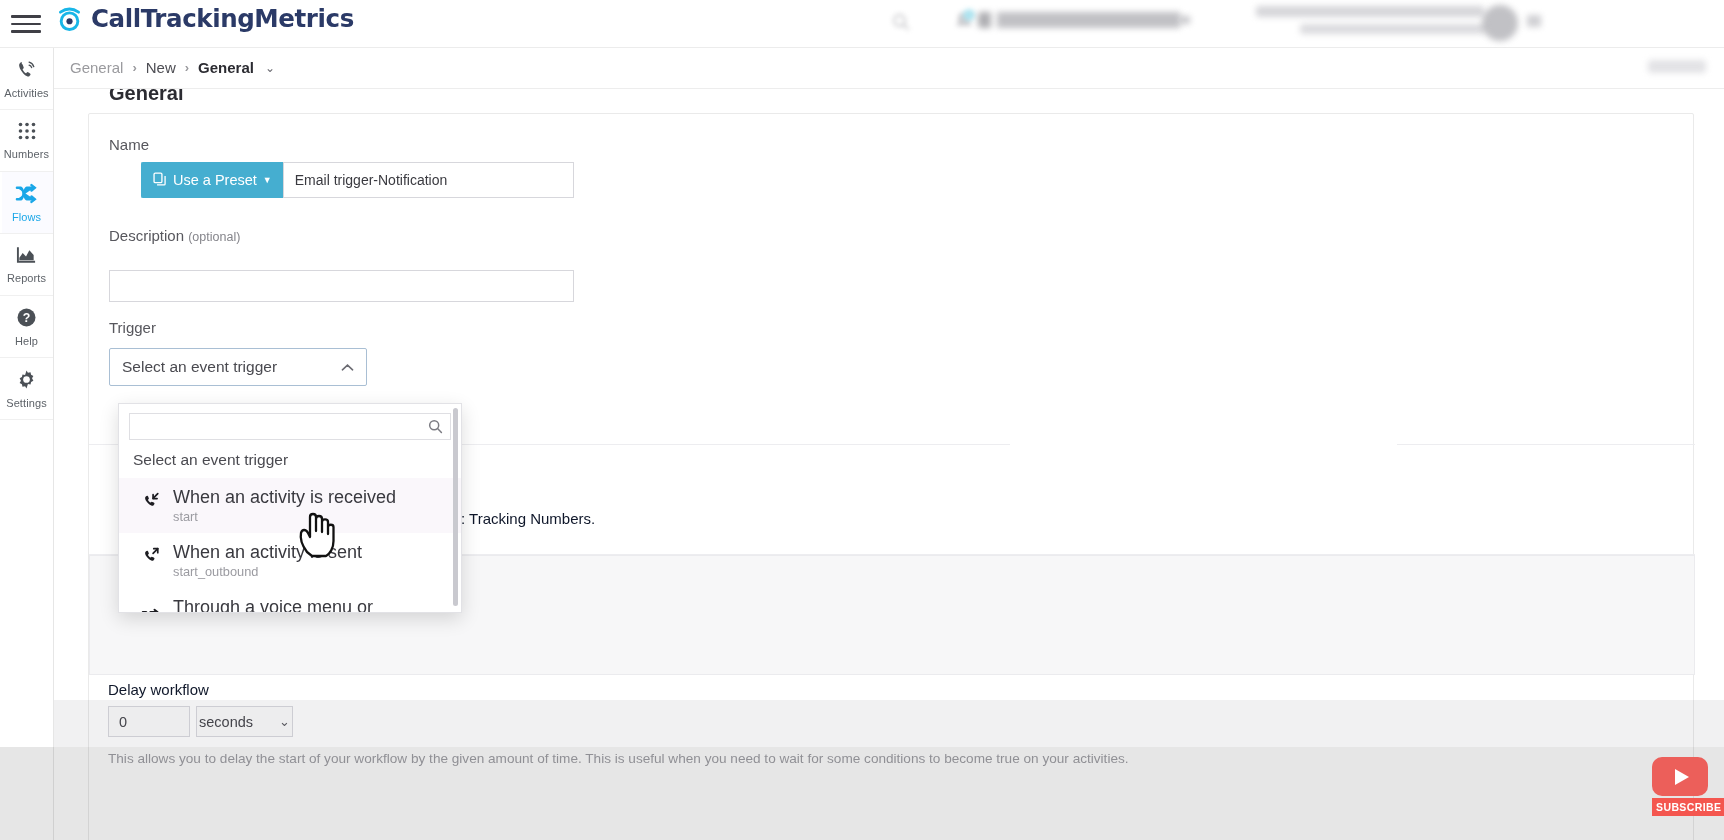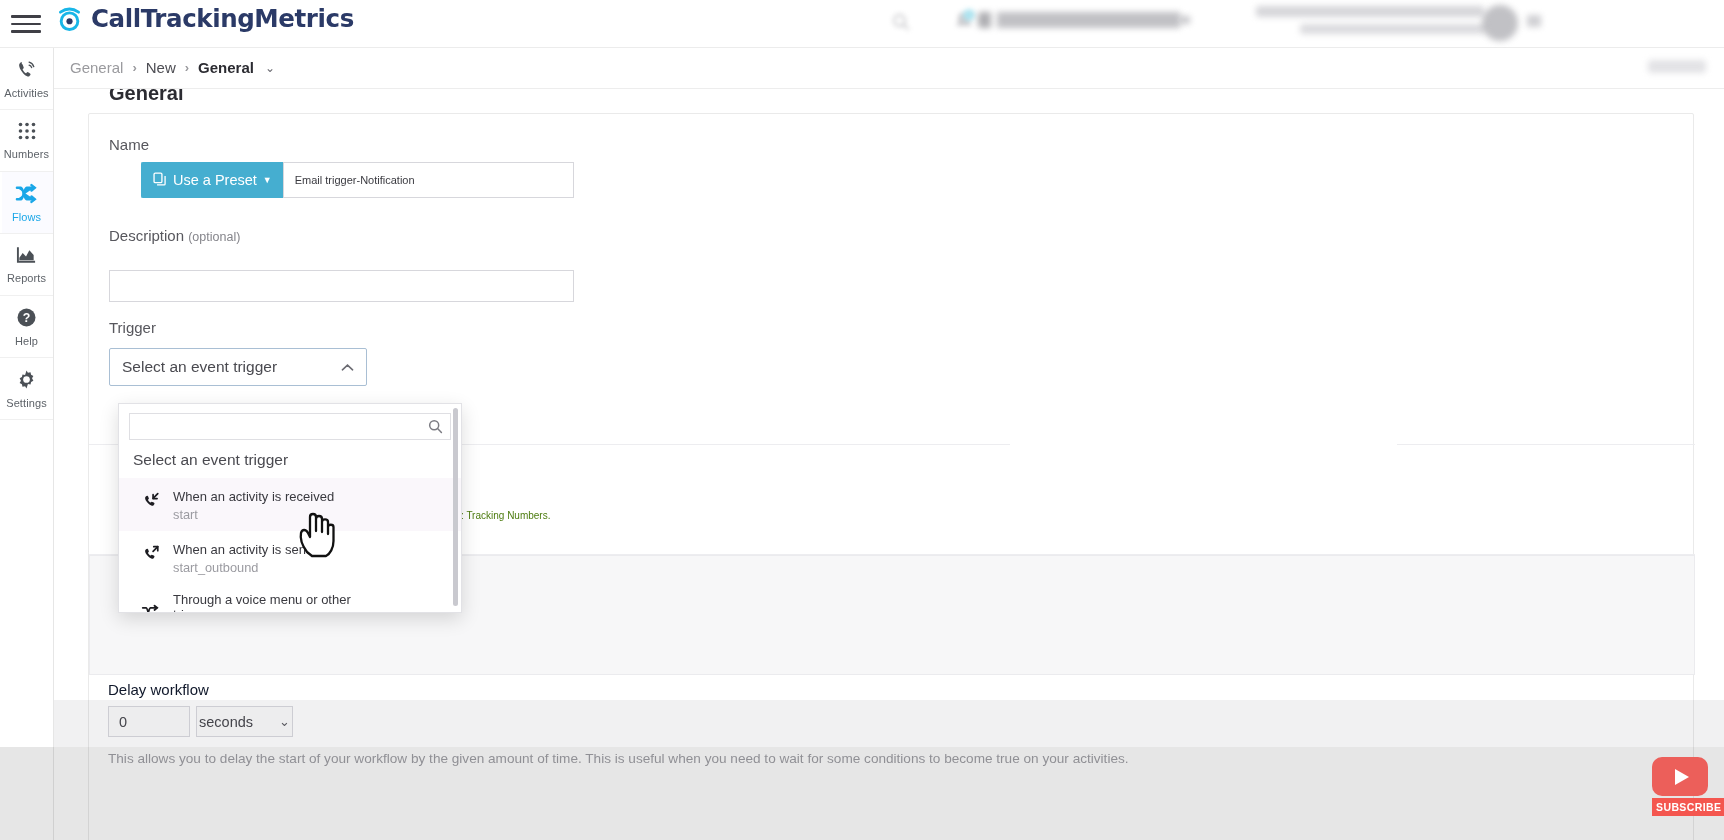--- a/index.html
+++ b/index.html
@@ -57,41 +57,41 @@
   .card { position:absolute; left:34px; top:22px; width:1606px; background:#fff;
           border:1px solid #eaeaea; border-radius:2px; }
 
   .field-label { font-size:15px; color:#57575d; }
   .field-label .opt { font-size:12.5px; color:#85858b; }
 
   .inputrow { display:flex; height:36px; }
   .preset-btn { display:flex; align-items:center; gap:6px; background:#45aed0;
       color:#fff; font-size:14.5px; padding:0 11px; border:1px solid #45aed0;
       border-right:none; border-radius:2px 0 0 2px; cursor:pointer; white-space:nowrap;margin-left:32px; }
-  .txtinput { flex:1; border:1px solid #d7d7dc; background:#fff; font-size:11px;
+  .txtinput { flex:1; border:1px solid #d7d7dc; background:#fff; font-size:14px;
       color:#3a3a40; padding:0 11px; display:flex; align-items:center; }
 
   .select-box { height:38px; border:1px solid #a9bfd4; border-radius:2px; background:#fff;
       display:flex; align-items:center; padding:0 12px; font-size:15.5px; color:#4a4a50;
       justify-content:space-between; cursor:pointer; }
 
   
   .dd { position:absolute; background:#fff; border:1px solid #e2e2e6;
         box-shadow:0 6px 18px rgba(0,0,0,.14); z-index:18; overflow:hidden; }
   .dd-search-wrap { padding:9px 10px 7px 10px; }
   .dd-search { position:relative; height:27px; border:1px solid #dfdfe3; background:#fff; }
   .dd-search input { width:100%; height:100%; border:0; outline:0; padding:0 28px 0 8px;
      font-size:14px; font-family:"Liberation Sans", sans-serif; background:transparent; }
   .dd-search .mag { position:absolute; right:7px; top:5px; }
   .dd-head { padding:4px 0 9px 14px; font-size:15.5px; color:#4a4a50; }
   .dd-list { position:relative; }
   .dd-item { display:flex; gap:12px; padding:9px 10px 9px 22px; cursor:pointer; align-items:flex-start; }
   .dd-item.hl { background:#faf7fb; }
   .dd-ico { width:20px; flex:0 0 20px; padding-top:4px; color:#1d1d22; }
-  .dd-title { font-size:13px; color:#39393f; line-height:1.12; }
+  .dd-title { font-size:18px; color:#39393f; line-height:1.12; }
   .dd-sub { font-size:12.8px; color:#9b9ba1; margin-top:2px; }
   .dd-scroll { position:absolute; right:3px; top:4px; width:5px; height:198px;
       background:#c9c9cf; border-radius:3px; }
 
   .sec-line { position:absolute; background:#ededf0; height:1px; }
   .grayband { position:absolute; background:#f7f7f8; border:1px solid #ebebee; }
 
   .delay-label { font-size:15px; color:#0f172a; }
   .numin { width:82px; height:31px; border:1px solid #d9d9de; background:#fbfbfb;
      font-size:14.5px; color:#45454b; display:flex; align-items:center; padding:0 10px; }
@@ -285,21 +285,21 @@
 
       <div class="select-box" style="position:absolute; left:20px; top:234px; width:258px;">
         <span>Select an event trigger</span>
         <span>
           <svg width="13" height="9" viewBox="0 0 14 9" fill="none" stroke="#6b6b72" stroke-width="1.7" stroke-linecap="round">
             <path d="M1.5 7 L7 2 L12.5 7"></path>
           </svg>
         </span>
       </div>
 
-      <div style="position:absolute; left:372px; top:396px; font-size:10px; color:#4d7c0f;">: Tracking Numbers.</div>
+      <div style="position:absolute; left:372px; top:396px; font-size:15px; color:#0f172a;">: Tracking Numbers.</div>
 
       <div class="sec-line" style="left:0; top:330px; width:1606px;"></div>
       <div class="sec-line" style="left:0; top:440px; width:1606px;"></div>
       <div class="grayband" style="left:0; top:441px; width:1606px; height:120px;"></div>
     </div>
 
     <div style="position:absolute; left:54px; top:592px;" class="delay-label">Delay workflow</div>
     <div style="position:absolute; left:54px; top:617px; display:flex; gap:6px;">
       <div class="numin">0</div>
       <div class="unitsel">

